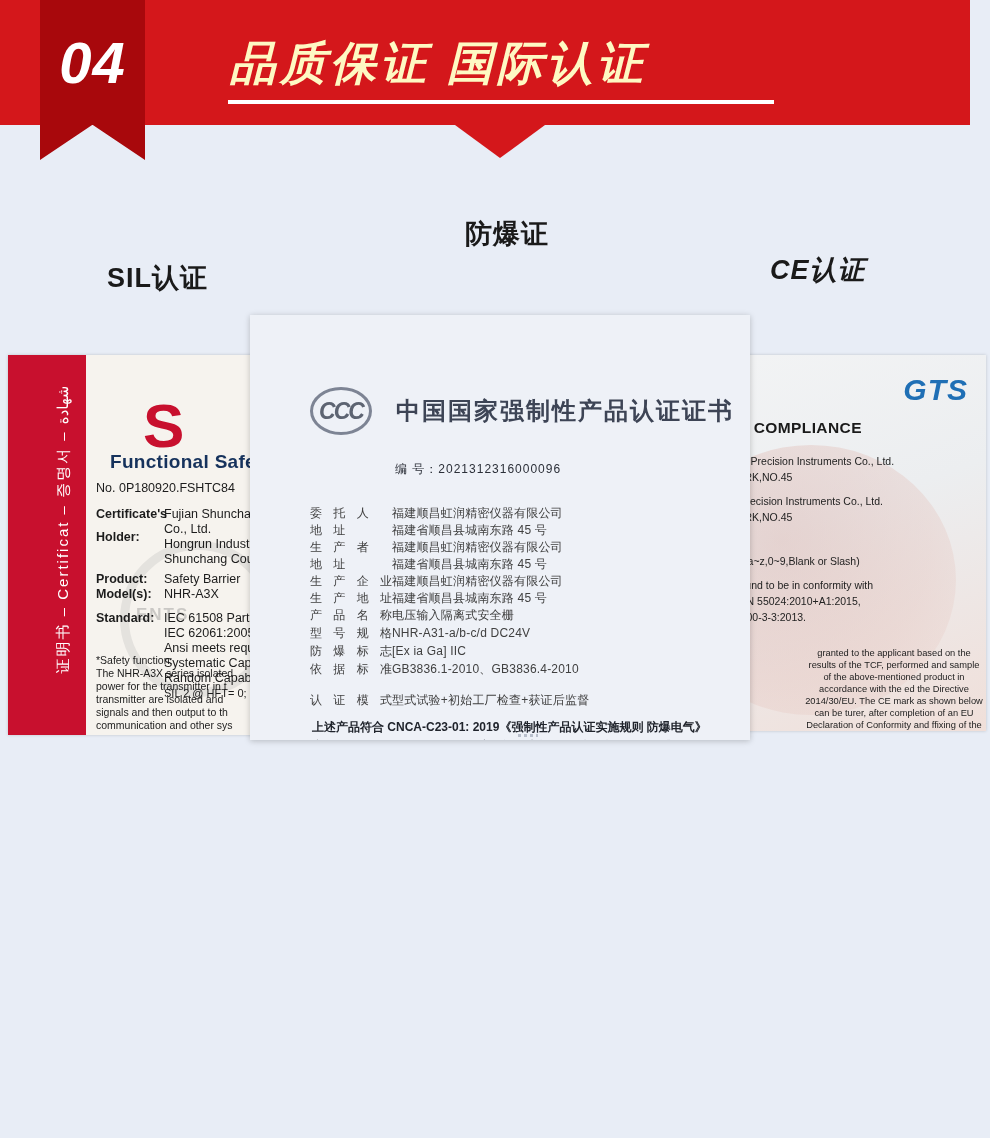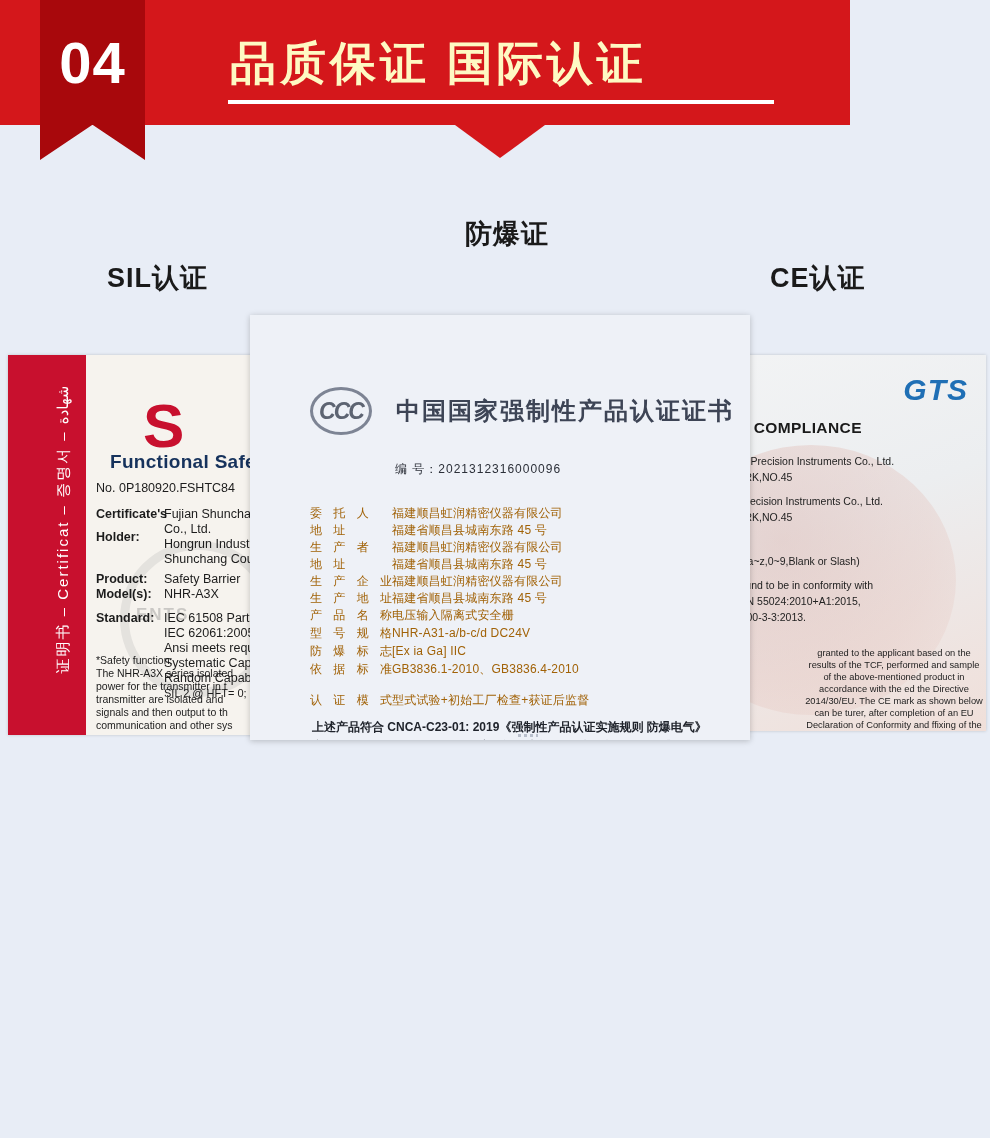--- a/index.html
+++ b/index.html
@@ -12,23 +12,24 @@
     background: #e8edf6;
     font-family: "Liberation Sans", sans-serif;
     overflow: hidden;
     position: relative;
   }
 
   
   .header {
     position: absolute;
     left: 0; top: 0;
-    width: 850px;
+    width: 970px;
     height: 125px;
     background: #d4171b;
+    font-style: italic;
   }
   .header-badge {
     position: absolute;
     left: 40px; top: 0;
     width: 105px;
     height: 160px;
     background: #a8080c;
     clip-path: polygon(0 0, 100% 0, 100% 100%, 50% 78%, 0 100%);
     color: #ffffff;
     font-size: 58px;
@@ -68,21 +69,21 @@
   .caption {
     position: absolute;
     color: #1a1a1a;
     font-size: 27px;
     font-weight: bold;
     letter-spacing: 1px;
     white-space: nowrap;
   }
   .caption-sil { left: 107px; top: 260px; }
   .caption-ex  { left: 465px; top: 216px; }
-  .caption-ce  { left: 770px; top: 260px; }
+  .caption-ce  { left: 770px; top: 252px; font-style: italic; }
 
   
   .certs {
     position: absolute;
     left: 0;
     top: 355px;
     width: 990px;
     height: 385px;
   }
 
@@ -206,21 +207,21 @@
     color: #2b2f38;
     font-size: 12px;
     letter-spacing: 1px;
     white-space: nowrap;
   }
   .ccc-row {
     position: absolute;
     left: 60px;
     width: 420px;
     font-size: 12px;
-    color: #a16207;
+    color: #404040;
     white-space: nowrap;
   }
   .ccc-row .k {
     display: inline-block;
     width: 82px;
     letter-spacing: 4px;
   }
   .ccc-row .v {
     display: inline-block;
     letter-spacing: .2px;

